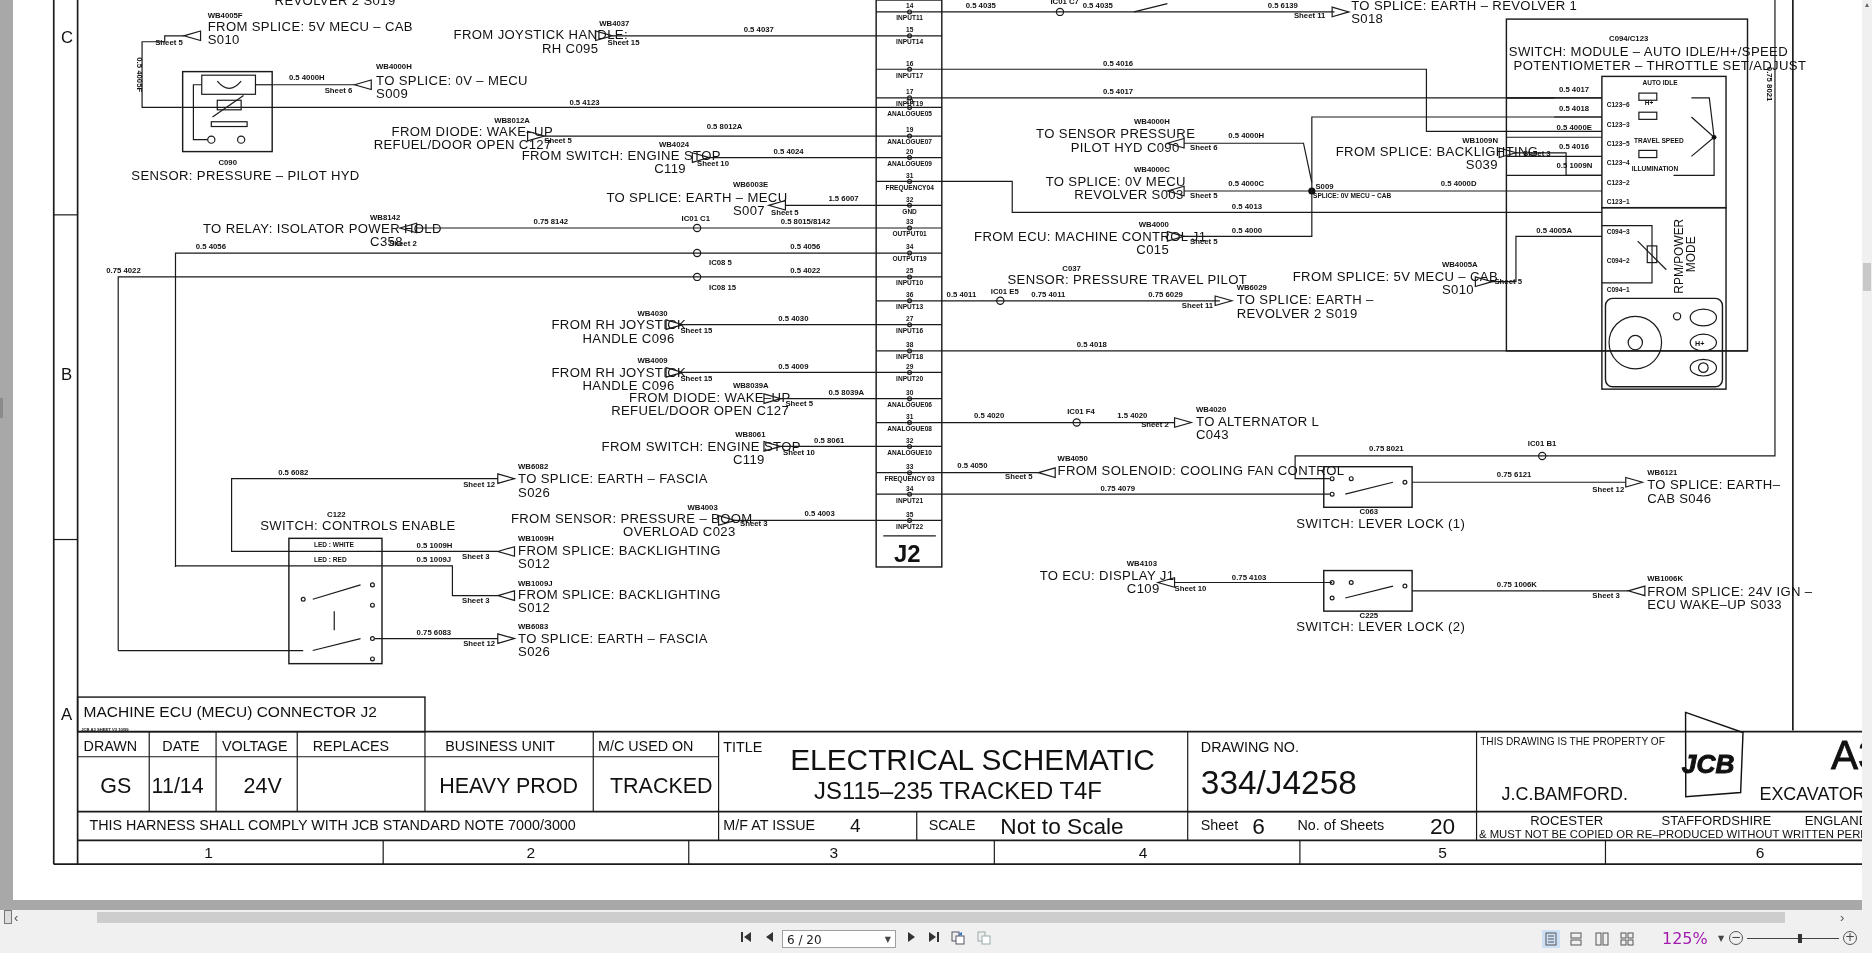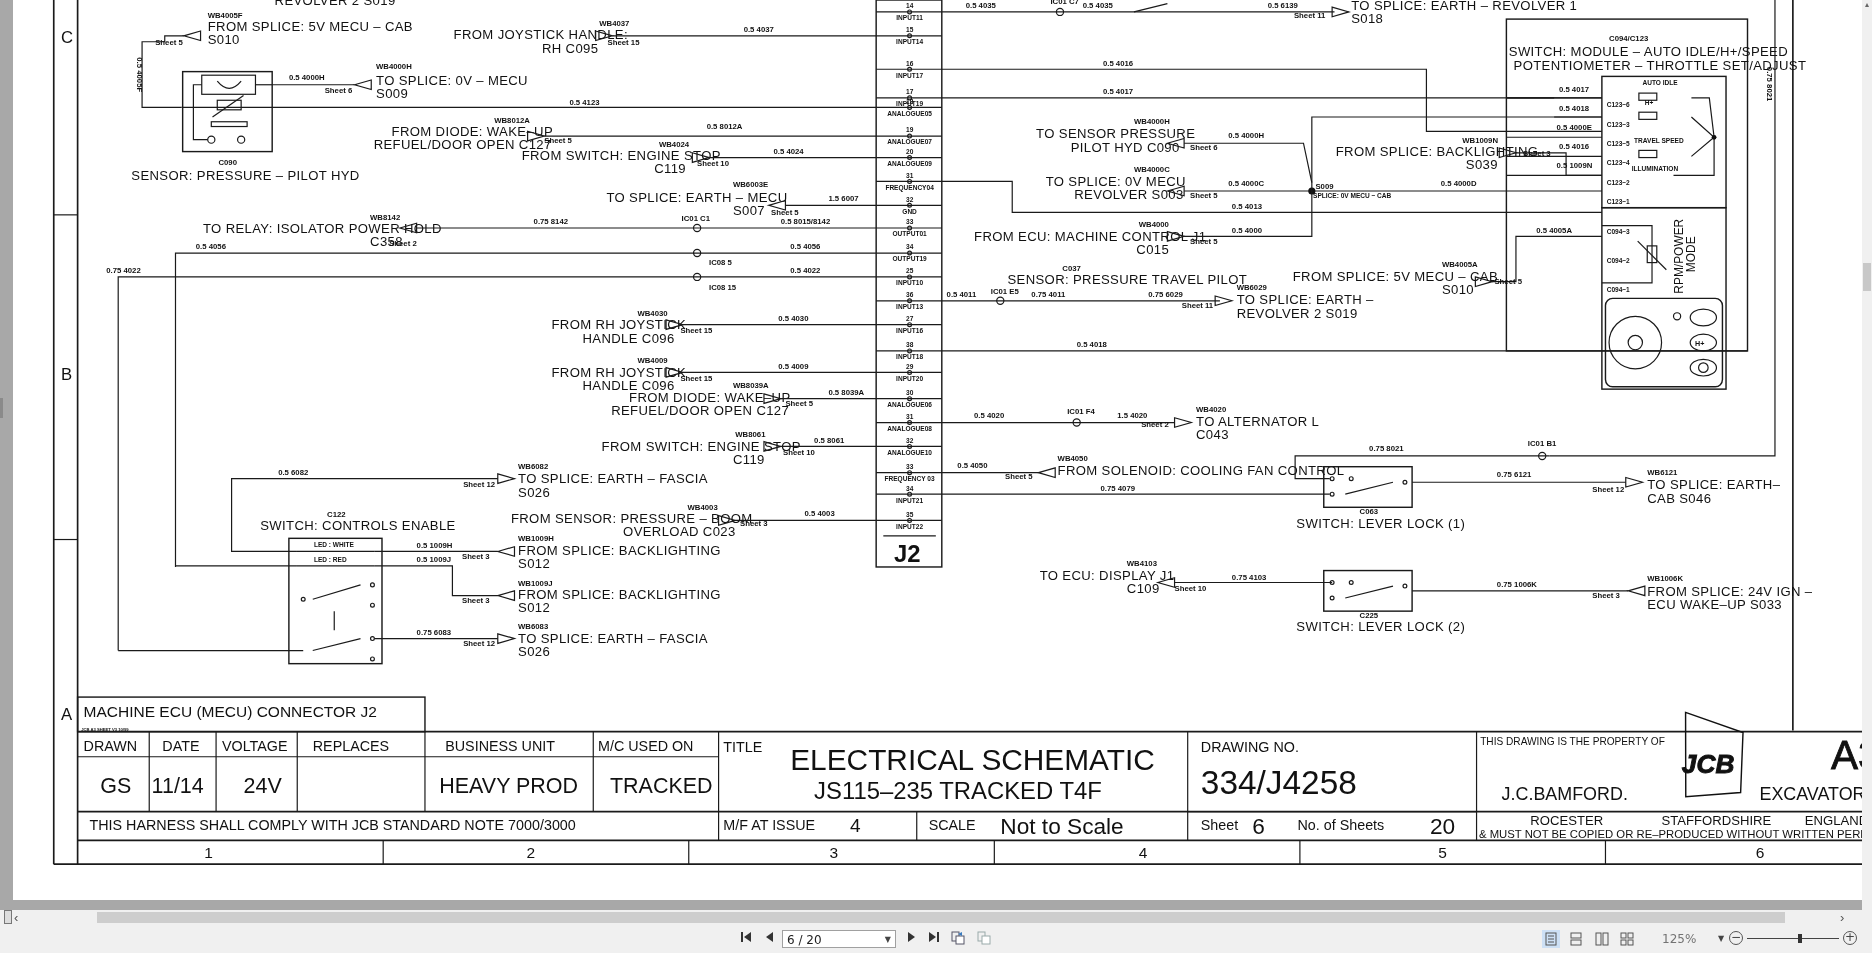--- a/index.html
+++ b/index.html
@@ -28,21 +28,21 @@
   #hscroll .arrow-right { position:absolute; right:20px; top:0; width:12px; height:15px; font-size:13px; color:#555; line-height:15px; }
   #hscroll .corner { position:absolute; left:4px; top:0; width:6px; height:12px; border:1px solid #777; background:#ddd; }
   
   #toolbar { position:absolute; left:0; top:925px; width:1872px; height:28px; background:#f0f0f0; font-family:"DejaVu Sans", sans-serif;padding-left:12px; }
   .tbtn { position:absolute; top:5px; height:18px; width:16px; font-size:13px; line-height:18px; color:#333; text-align:center; cursor:pointer; }
   #page-select { position:absolute; left:782px; top:5px; width:114px; height:18px; border:1px solid #a0a0a0; background:#fff; font-size:12px; line-height:18px; padding-left:4px; box-sizing:border-box; color:#222; }
   #page-select .dd { position:absolute; right:4px; top:0; font-size:8px; color:#444; }
   .viewbtn { position:absolute; top:5px; width:18px; height:18px; box-sizing:border-box; }
   .viewbtn.active { background:#cde0f5; }
   .viewbtn svg { position:absolute; left:3px; top:2px; }
-  #zoom-level { position:absolute; left:1662px; top:5px; font-size:12px; line-height:18px; color:#737373; }
+  #zoom-level { position:absolute; left:1662px; top:5px; font-size:16px; line-height:18px; color:#a21caf; }
   #zoom-dd { position:absolute; left:1718px; top:5px; font-size:8px; line-height:18px; color:#444; }
   #zoom-out { position:absolute; left:1729px; top:6px; width:14px; height:14px; border:1px solid #555; border-radius:50%; box-sizing:border-box; font-size:12px; line-height:11px; text-align:center; color:#444; }
   #zoom-slider { position:absolute; left:1747px; top:13px; width:92px; height:1px; background:#444; }
   #zoom-slider .knob { position:absolute; left:51px; top:-4px; width:4px; height:9px; background:#333; }
   #zoom-in { position:absolute; left:1843px; top:6px; width:14px; height:14px; border:1px solid #555; border-radius:50%; box-sizing:border-box; font-size:12px; line-height:11px; text-align:center; color:#444; }
 </style>
 </head>
 <body>
 
 <div id="viewer">

